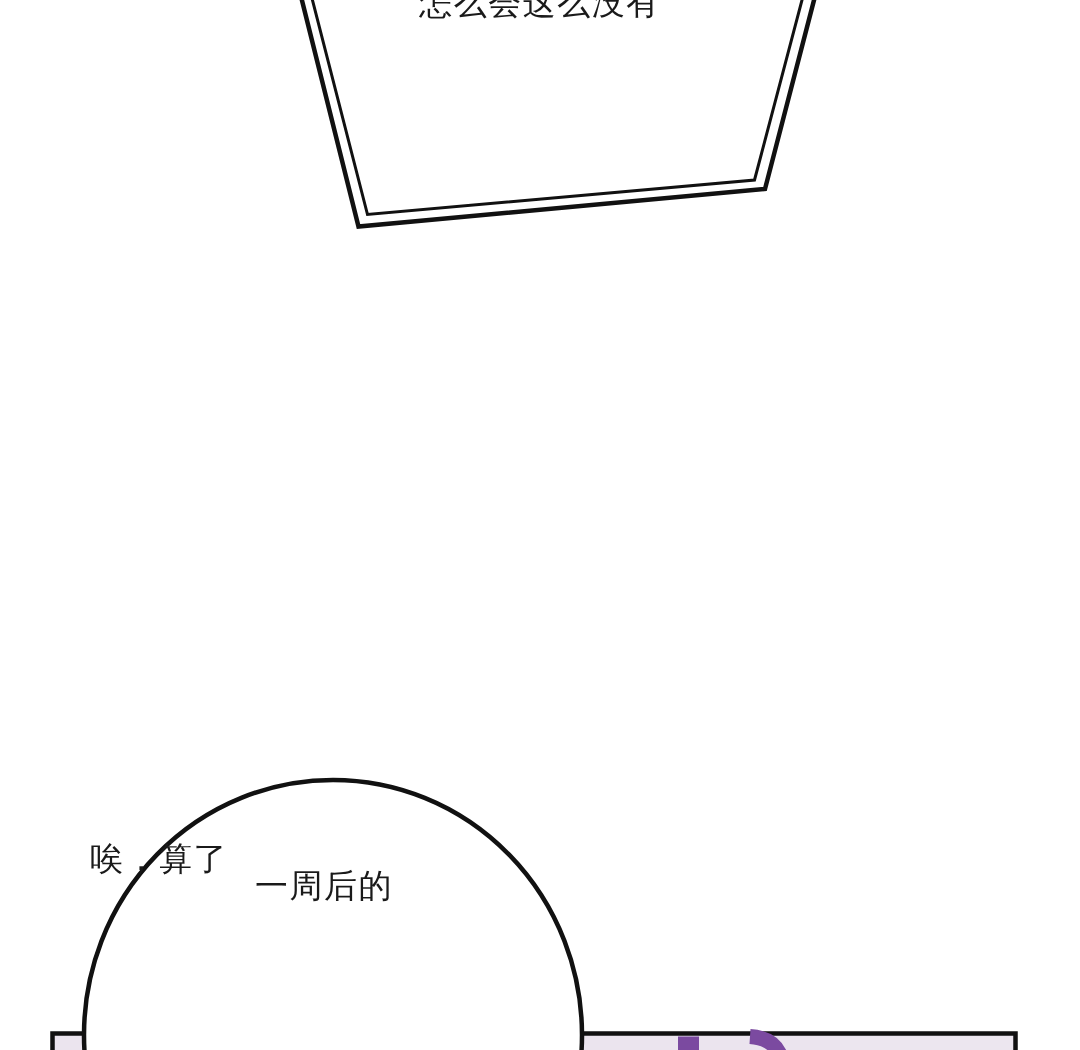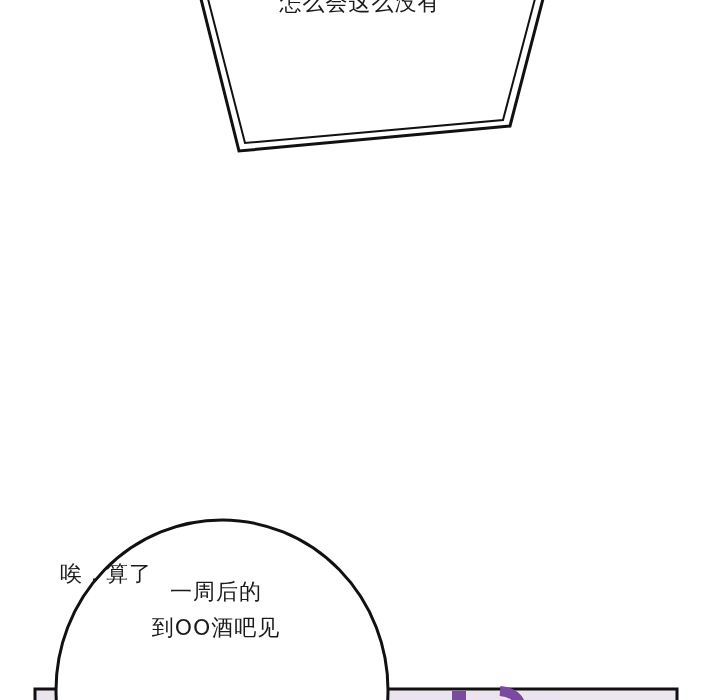--- a/index.html
+++ b/index.html
@@ -42,14 +42,13 @@
 </svg>
 
 <div class="text" id="bubble1-text">
   <div>怎么会这么没有</div>
 </div>
 
 <div class="text" id="aside-text">唉，算了</div>
 
 <div class="text" id="bubble2-text">
   <div>一周后的</div>
-  <div>到OO酒吧见</div>
 </div>
 
 </body></html>

